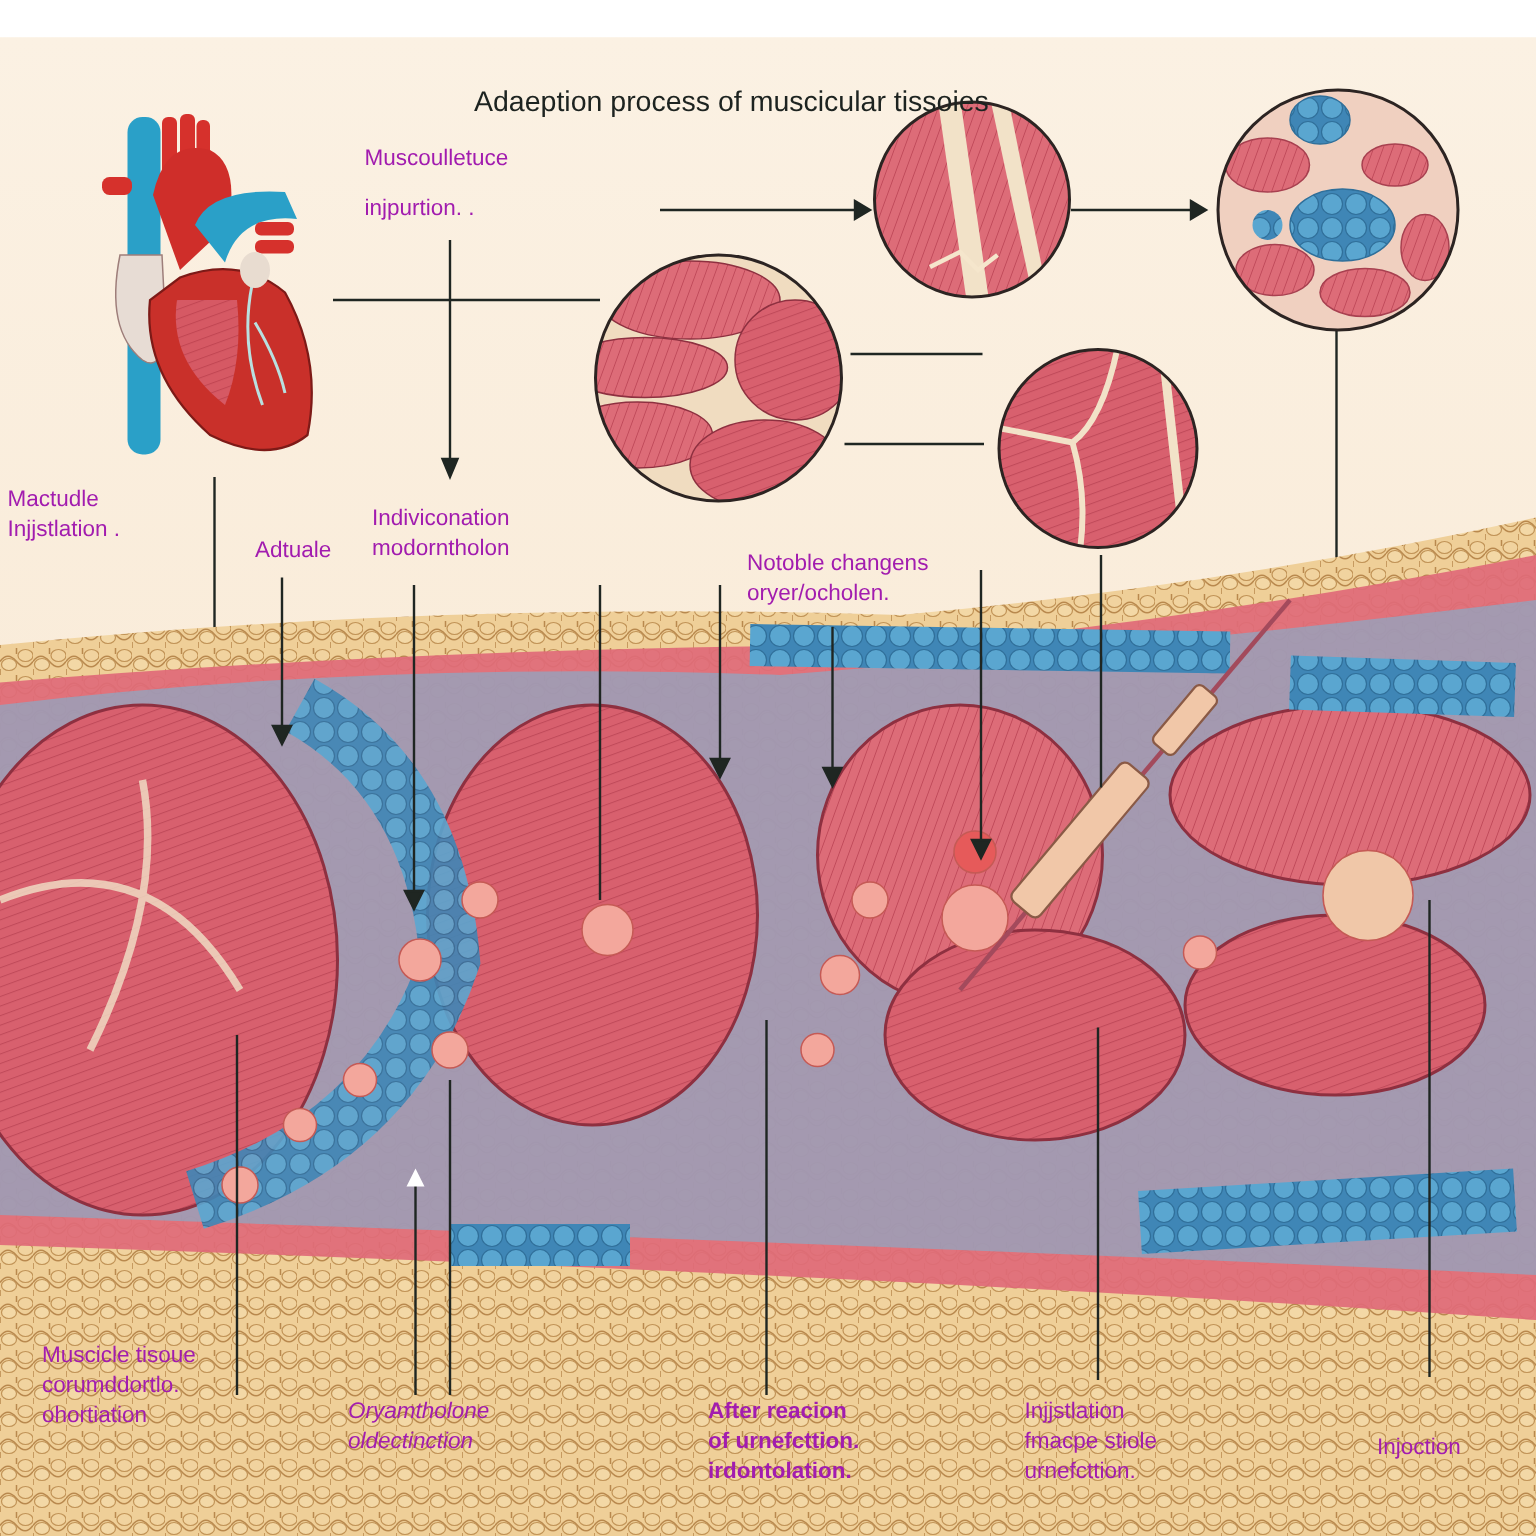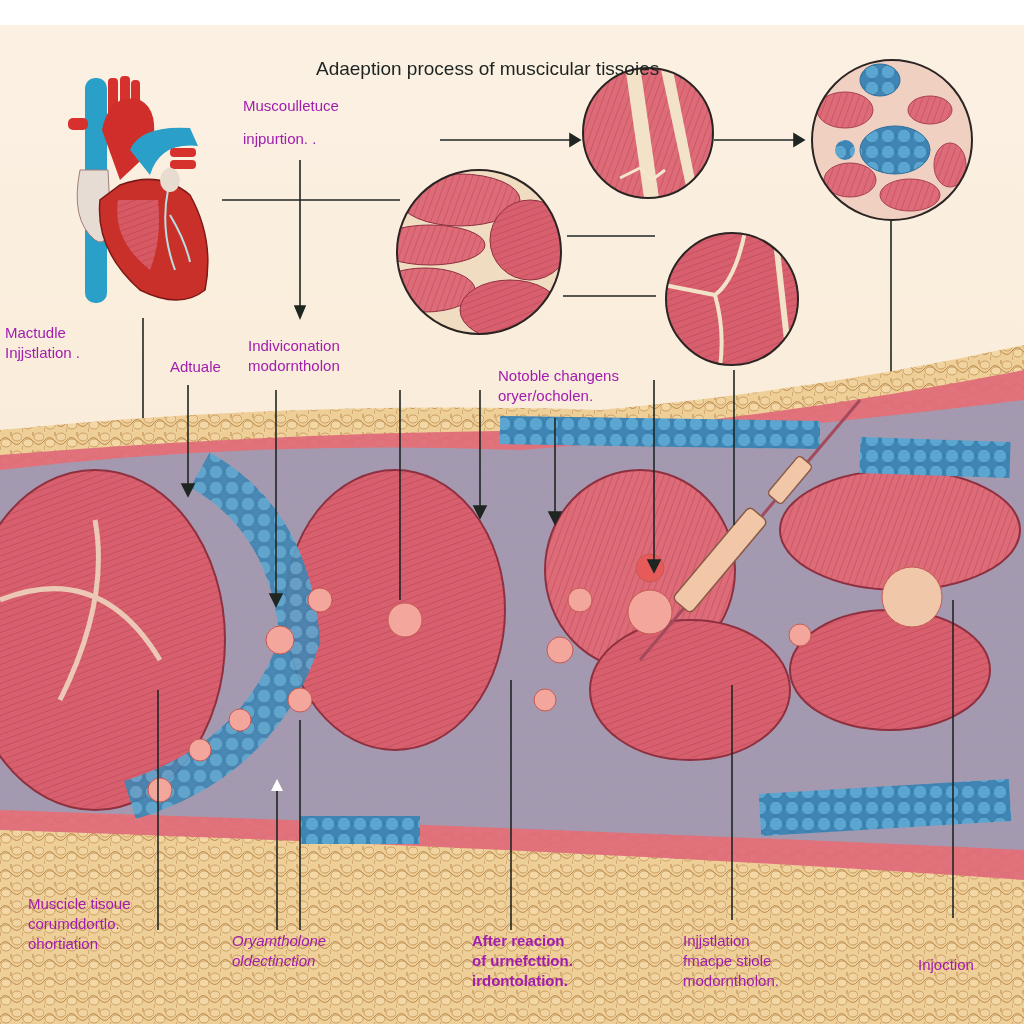--- a/index.html
+++ b/index.html
@@ -231,18 +231,18 @@
 
 <div class="lbl" style="left:472px;top:931px;font-weight:bold;">
   <span>After reacion</span>
   <span>of urnefcttion.</span>
   <span>irdontolation.</span>
 </div>
 
 <div class="lbl" style="left:683px;top:931px;">
   <span>Injjstlation</span>
   <span>fmacpe stiole</span>
-  <span>modorntholon.</span>
+  <span>urnefcttion.</span>
 </div>
 
 <div class="lbl" style="left:918px;top:931px;margin-top:24px;">
   <span>Injoction</span>
 </div>
 
 </body></html>

